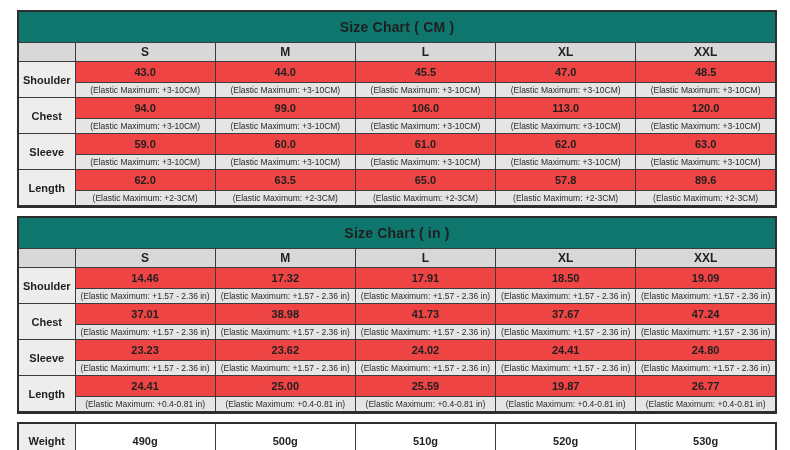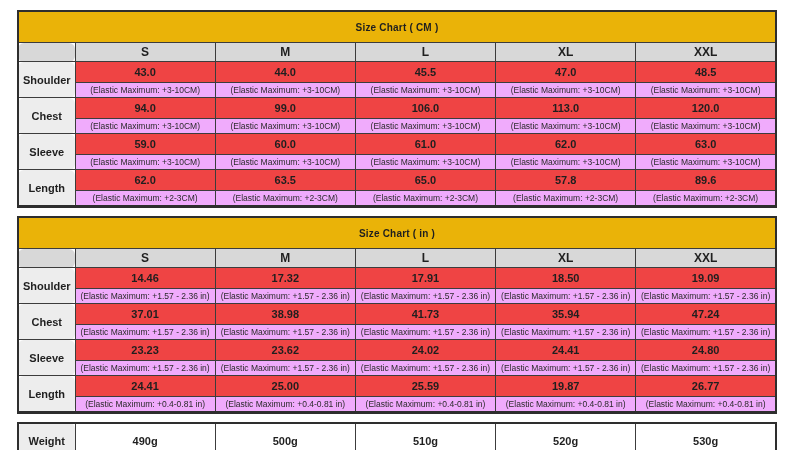--- a/index.html
+++ b/index.html
@@ -21,46 +21,45 @@
   col.col-label{width:57px;}
   th,td{
     border:1px solid #3c3c3c;
     text-align:center;
     vertical-align:middle;
     padding:0 1px;
     overflow:hidden;
     white-space:nowrap;
   }
   .title-row th{
-    background:#eab308;
-    font-size:10px;
+    background:#0f766e;
+    font-size:14px;
     font-weight:bold;
     height:30px;
     letter-spacing:0.2px;
   }
   .header-row th{
     background:#d8d8d8;
     font-size:12px;
     font-weight:bold;
     height:18px;
   }
   .row-label{
     background:#ededed;
     font-size:11px;
     font-weight:bold;
-    border-radius:6px;
   }
   .value-row td{
     background:#ef4444;
     font-size:11px;
     font-weight:bold;
     height:20px;
   }
   .elastic-row td{
-    background:#f0abfc;
+    background:#e5e5e5;
     font-size:8.5px;
     font-weight:normal;
     color:#2a2a2a;
     height:14px;
     border-top:1px solid #b3b3b3;
   }
   .weight-table td{
     background:#ffffff;
     font-size:11px;
     font-weight:bold;
@@ -197,21 +196,21 @@
         <td>(Elastic Maximum: +1.57 - 2.36 in)</td>
         <td>(Elastic Maximum: +1.57 - 2.36 in)</td>
         <td>(Elastic Maximum: +1.57 - 2.36 in)</td>
       </tr>
 
       <tr class="value-row">
         <th class="row-label" rowspan="2">Chest</th>
         <td>37.01</td>
         <td>38.98</td>
         <td>41.73</td>
-        <td>35.94</td>
+        <td>37.67</td>
         <td>47.24</td>
       </tr>
       <tr class="elastic-row">
         <td>(Elastic Maximum: +1.57 - 2.36 in)</td>
         <td>(Elastic Maximum: +1.57 - 2.36 in)</td>
         <td>(Elastic Maximum: +1.57 - 2.36 in)</td>
         <td>(Elastic Maximum: +1.57 - 2.36 in)</td>
         <td>(Elastic Maximum: +1.57 - 2.36 in)</td>
       </tr>
 

